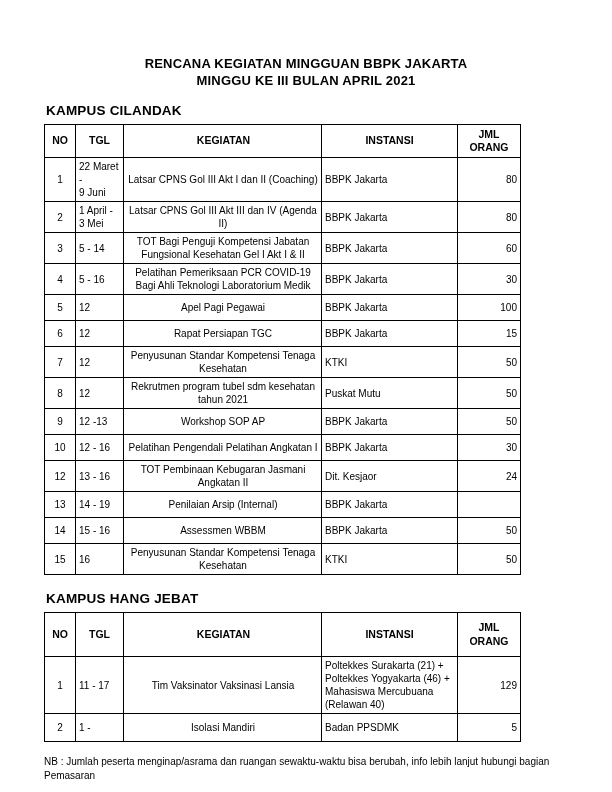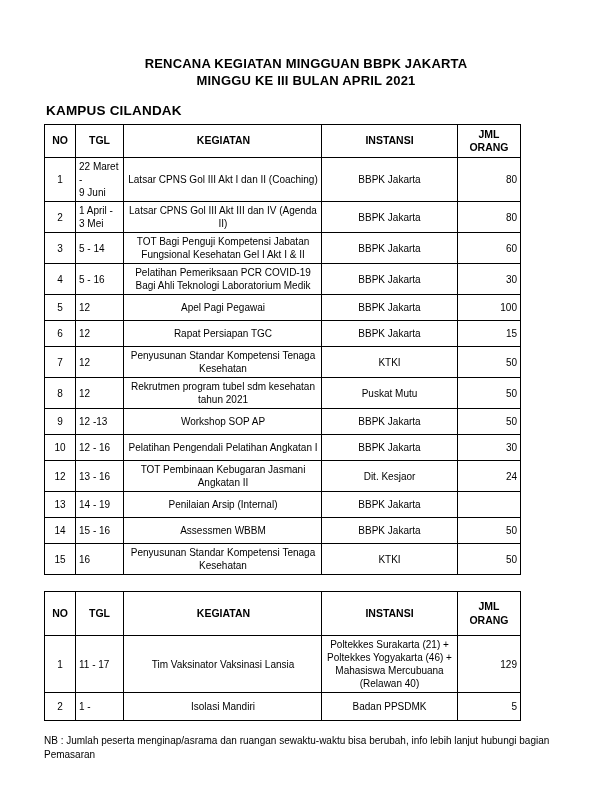--- a/index.html
+++ b/index.html
@@ -49,21 +49,21 @@
   }
   table.sched td {
     font-size: 10px;
     padding: 2px 3px;
     line-height: 1.3;
     white-space: pre-line;
   }
   .col-no       { width: 31px;  text-align: center; }
   .col-tgl      { width: 48px;  }
   .col-kegiatan { width: 198px; text-align: center; padding-left: 4px !important; }
-  .col-instansi { width: 136px; text-align: center; }
+  .col-instansi { width: 136px; }
   .col-jml      { width: 63px;  text-align: right; }
   table.t1 tbody tr { height: 26px; }
   table.t1 thead tr { height: 29px; }
   table.t2 thead tr { height: 44px; }
   table.t2 tbody tr { height: 28px; }
   .section-hang-jebat { margin-top: 16px; }
   .note {
     font-size: 10px;
     line-height: 1.35;
     margin-top: 7px;
@@ -191,20 +191,21 @@
             <td class="col-tgl">16</td>
             <td class="col-kegiatan">Penyusunan Standar Kompetensi Tenaga Kesehatan</td>
             <td class="col-instansi">KTKI</td>
             <td class="col-jml">50</td>
           </tr>
         </tbody>
     </table>
   </section>
 
   <section class="section section-hang-jebat">
+    <h2 class="section-heading">KAMPUS HANG JEBAT</h2>
     <table class="sched t2">
       <thead>
         <tr>
             <th class="col-no">NO</th>
             <th class="col-tgl">TGL</th>
             <th class="col-kegiatan">KEGIATAN</th>
             <th class="col-instansi">INSTANSI</th>
             <th class="col-jml">JML ORANG</th>
           </tr>
       </thead>

